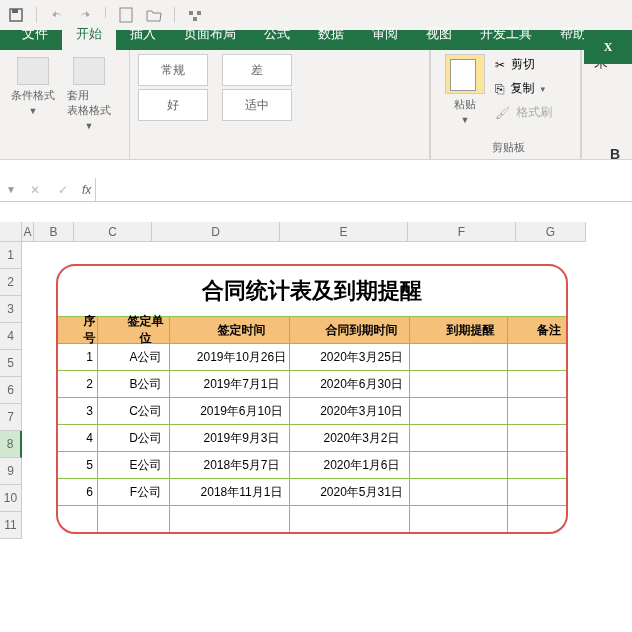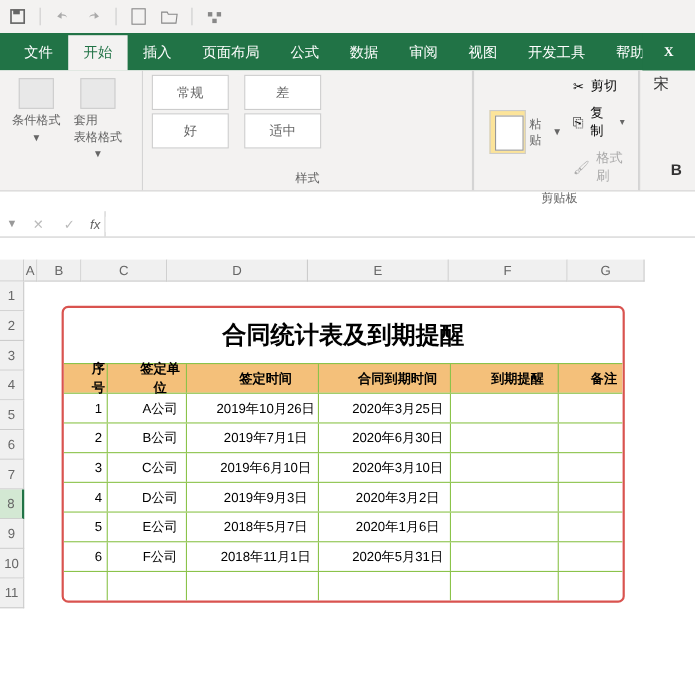--- a/index.html
+++ b/index.html
@@ -3,40 +3,40 @@
   <meta charset="utf-8">
   <style>
     * { margin: 0; padding: 0; box-sizing: border-box; font-family: "Microsoft YaHei", sans-serif; }
     body { background: #fff; width: 632px; height: 632px; overflow: hidden; }
     
     .quick-access { background: #f3f2f1; height: 30px; display: flex; align-items: center; padding: 0 8px; gap: 12px; }
     .qa-icon { width: 16px; height: 16px; display: flex; align-items: center; justify-content: center; color: #666; }
     .qa-divider { width: 1px; height: 16px; background: #ccc; }
     .app-icon { width: 48px; height: 34px; background: #217346; position: absolute; right: 0; top: 30px; display: flex; align-items: center; justify-content: center; color: white; font-size: 12px; font-weight: bold; }
     
-    .ribbon-tabs { background: #217346; height: 34px; display: flex; align-items: flex-end; padding-left: 8px; }
+    .ribbon-tabs { background: #217346; height: 20px; display: flex; align-items: flex-end; padding-left: 8px; }
     .ribbon-tab { padding: 7px 14px; color: white; font-size: 13px; cursor: pointer; }
     .ribbon-tab.active { background: #f3f2f1; color: #217346; }
     
     .ribbon-content { background: #f3f2f1; height: 110px; border-bottom: 1px solid #d4d4d4; display: flex; }
     .ribbon-group { border-right: 1px solid #d4d4d4; padding: 4px 8px; display: flex; flex-direction: column; justify-content: space-between; }
     .group-label { font-size: 11px; text-align: center; color: #666; padding-top: 2px; }
     .ribbon-divider { width: 1px; background: #d4d4d4; }
     
     .format-group { display: flex; gap: 6px; }
     .format-btn { display: flex; flex-direction: column; align-items: center; gap: 3px; padding: 3px; }
     .format-icon { width: 32px; height: 28px; background: #e8e8e8; border: 1px solid #ccc; }
     .format-label { font-size: 11px; color: #666; }
     
     .style-group { display: flex; flex-direction: column; }
     .style-row { display: flex; gap: 14px; margin-bottom: 3px; align-items: center; }
     .style-cell { width: 70px; height: 32px; background: white; border: 1px solid #ccc; display: flex; align-items: center; justify-content: center; font-size: 12px; color: #666; }
     
     .paste-group { display: flex; gap: 6px; }
-    .paste-btn { display: flex; align-items: center; gap: 3px; }
+    .paste-btn { display: flex; flex-direction: column; align-items: center; gap: 3px; }
     .paste-icon { width: 40px; height: 40px; background: #fce49a; border: 1px solid #ccc; position: relative; }
     .paste-icon::before { content: ''; position: absolute; top: 4px; left: 4px; width: 24px; height: 30px; background: white; border: 1px solid #999; }
     .clipboard-actions { display: flex; flex-direction: column; gap: 3px; font-size: 12px; }
     .clip-action { display: flex; align-items: center; gap: 6px; padding: 2px 4px; }
     
     .formula-bar { height: 24px; border-bottom: 1px solid #ccc; display: flex; align-items: center; background: white; margin-top: 18px; }
     .name-box { width: 100px; border-right: 1px solid #ccc; padding: 0 8px; font-size: 12px; height: 100%; display: flex; align-items: center; }
     .fb-btns { display: flex; align-items: center; padding: 0 4px; gap: 10px; border-right: 1px solid #ccc; height: 100%; }
     .fb-btn { width: 18px; height: 18px; display: flex; align-items: center; justify-content: center; color: #666; font-size: 12px; }
     .fx-label { font-style: italic; color: #666; font-size: 12px; }
@@ -44,21 +44,21 @@
     .grid-area { display: flex; }
     .corner { width: 22px; height: 20px; background: #f0f0f0; border-right: 1px solid #ccc; border-bottom: 1px solid #ccc; }
     .col-headers { display: flex; height: 20px; }
     .col-header { background: #f0f0f0; border-right: 1px solid #ccc; border-bottom: 1px solid #ccc; text-align: center; font-size: 12px; color: #666; display: flex; align-items: center; justify-content: center; }
     .row-headers { width: 22px; float: left; }
     .row-header { height: 27px; background: #f0f0f0; border-right: 1px solid #ccc; border-bottom: 1px solid #ccc; text-align: center; font-size: 12px; color: #666; display: flex; align-items: center; justify-content: center; }
     .row-header.selected { background: #d3e8d3; border-right: 2px solid #217346; }
     
     .cells { position: relative; margin-left: 22px; }
     
-    .data-table { position: absolute; top: 22px; left: 34px; border: 2px solid #d9534f; border-radius: 6px; background: white; overflow: hidden; }
+    .data-table { position: absolute; top: 22px; left: 34px; border: 2px solid #d9534f; border-radius: 19px; background: white; overflow: hidden; }
     .dt-title { text-align: center; font-size: 22px; font-weight: bold; padding: 10px; font-family: SimSun, serif; }
     .dt-row { display: flex; border-top: 1px solid #8bc34a; }
     .dt-header { background: #f4c07a; font-weight: bold; }
     .dt-cell { border-right: 1px solid #8bc34a; font-size: 12px; text-align: center; display: flex; align-items: center; justify-content: center; height: 26px; padding-left: 24px; }
     .dt-cell:last-child { border-right: none; text-align: right; }
     .c-seq { width: 40px; }
     .c-unit { width: 72px; }
     .c-sign { width: 120px; }
     .c-exp { width: 120px; }
     .c-remind { width: 98px; }
@@ -148,21 +148,20 @@
     <div class="style-group">
       <div class="style-row">
         <div class="style-cell">常规</div>
         <div class="style-cell">差</div>
       </div>
       <div class="style-row">
         <div class="style-cell">好</div>
         <div class="style-cell">适中</div>
       </div>
     </div>
-    <div class="group-label">样式</div>
   </div>
 
   <div class="ribbon-divider"></div>
 
   <div class="ribbon-group" style="width:150px;padding-left:14px">
     <div class="paste-group">
       <div class="paste-btn">
         <div class="paste-icon"></div>
         <div class="format-label">粘贴</div>
         <span style="font-size:9px;color:#666">▼</span>

